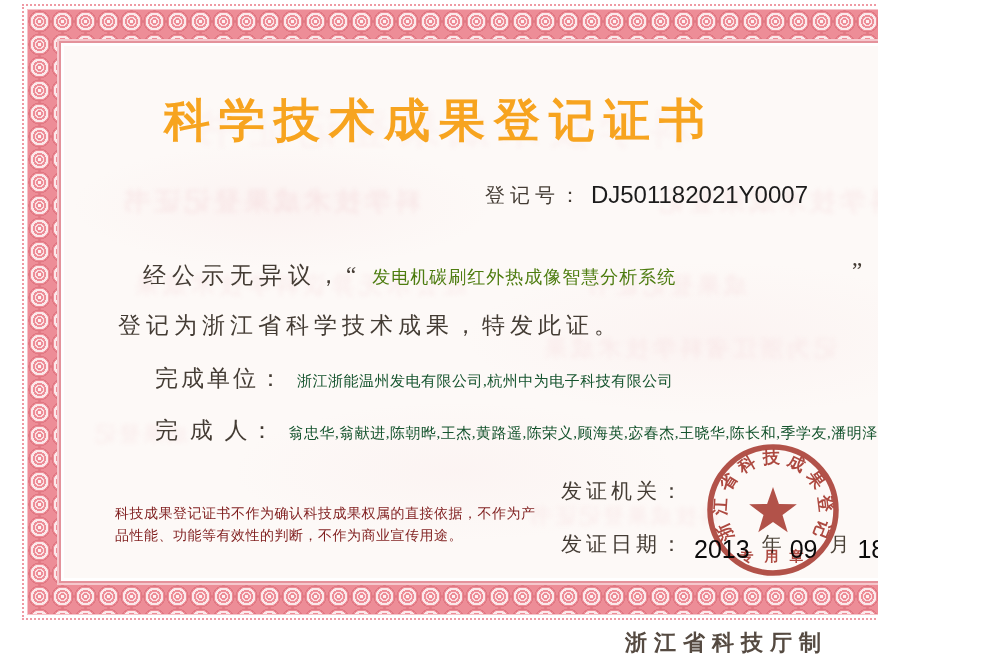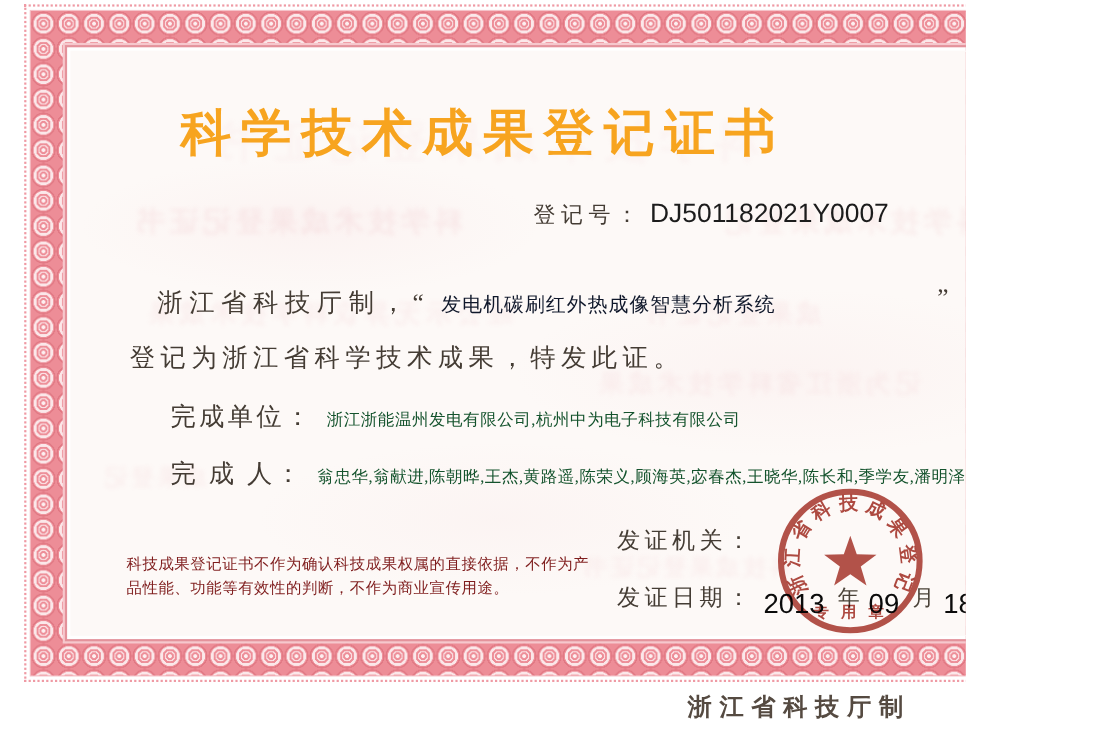--- a/index.html
+++ b/index.html
@@ -66,21 +66,21 @@
   .reg-label{ font-size:20px; letter-spacing:5px; color:#3f3a33; }
   .reg-value{
     font-family:"Liberation Sans","DejaVu Sans",sans-serif;
     font-size:24px; color:#1c1c1c; margin-left:6px;
   }
 
   .kai{ color:#443c34; }
 
   .line1{ position:absolute; left:143px; top:260px; display:flex; align-items:baseline; white-space:nowrap; }
   .line1-prefix{ font-size:23px; letter-spacing:6px; }
-  .project-name{ font-size:18px; letter-spacing:1px; color:#0f172a; margin-left:10px; }
+  .project-name{ font-size:18px; letter-spacing:1px; color:#4d7c0f; margin-left:10px; }
   .closing-quote{ position:absolute; left:852px; top:258px; font-size:23px; }
   .line2{ position:absolute; left:118px; top:310px; font-size:23px; letter-spacing:5px; white-space:nowrap; }
 
   .field-row{ position:absolute; display:flex; align-items:baseline; white-space:nowrap; }
   .field-label{ font-size:23px; letter-spacing:3px; }
   .field-value{ font-size:15px; color:#14532d; margin-left:12px; letter-spacing:0.5px; }
   .row-unit{ left:155px; top:363px; }
   .row-people{ left:155px; top:415px; }
 
   .disclaimer{
@@ -129,21 +129,21 @@
   <div class="content">
 
     <div class="title">科学技术成果登记证书</div>
 
     <div class="reg-row">
       <span class="reg-label kai">登记号：</span>
       <span class="reg-value">DJ501182021Y0007</span>
     </div>
 
     <div class="line1">
-      <span class="line1-prefix kai">浙江省科技厅制，“</span>
+      <span class="line1-prefix kai">经公示无异议，“</span>
       <span class="project-name">发电机碳刷红外热成像智慧分析系统</span>
     </div>
     <div class="closing-quote kai">”</div>
 
     <div class="line2 kai">登记为浙江省科学技术成果，特发此证。</div>
 
     <div class="field-row row-unit">
       <span class="field-label kai">完成单位：</span>
       <span class="field-value">浙江浙能温州发电有限公司,杭州中为电子科技有限公司</span>
     </div>

